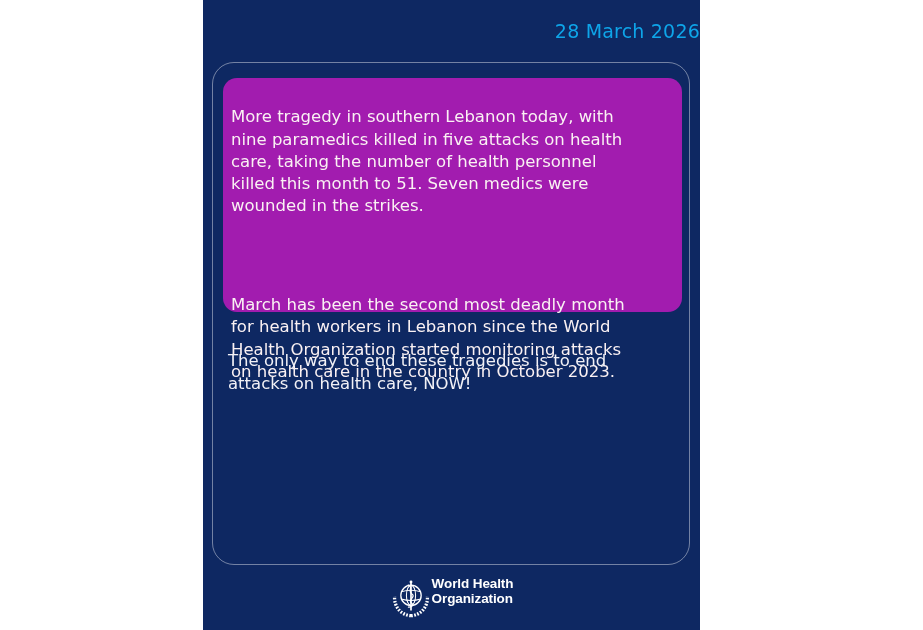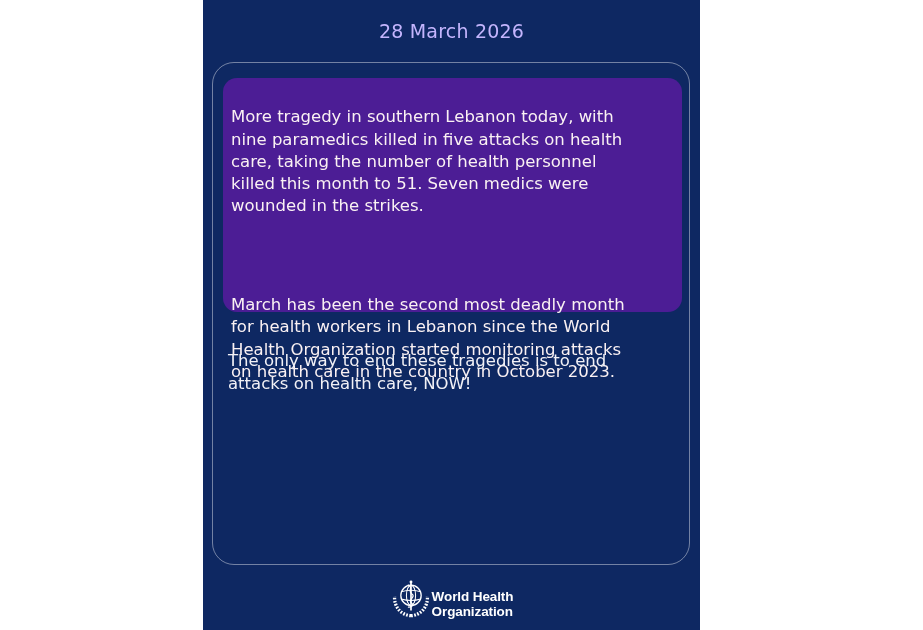--- a/index.html
+++ b/index.html
@@ -23,42 +23,42 @@
     top: 0;
     width: 497px;
     height: 630px;
     background: #0e2862;
   }
   .date {
     position: absolute;
     top: 20px;
     left: 0;
     width: 100%;
-    text-align: center;
-    color: #c4b5fd;
+    text-align: right;
+    color: #0ea5e9;
     font-size: 19px;
     letter-spacing: 0.2px;
   }
   .outline-box {
     position: absolute;
     left: 9px;
     top: 62px;
     width: 478px;
     height: 503px;
     border: 1px solid rgba(255,255,255,0.42);
     border-radius: 22px;
     box-sizing: border-box;
   }
   .red-box {
     position: absolute;
     left: 10px;
     top: 15px;
     width: 459px;
     height: 234px;
-    background: #4c1d95;
+    background: #a21caf;
     border-radius: 14px;
     padding: 6px 8px;
     box-sizing: border-box;
     color: #faf1f3;
     font-size: 16.5px;
     line-height: 22.3px;
     white-space: pre-line;
   }
   .red-box p { margin: 0 0 22px 0; }
   .red-box p:last-child { margin-bottom: 0; margin-top: 32px; }
@@ -74,21 +74,21 @@
   }
   .body-text p { margin: 0 0 23px 0; }
   .body-text p:last-child { margin-bottom: 0; }
   .footer {
     position: absolute;
     left: 0;
     bottom: 11px;
     width: 100%;
     display: flex;
     justify-content: center;
-    align-items: flex-end;
+    align-items: flex-start;
     gap: 0;
   }
   .emblem {
     width: 42px;
     height: 42px;
     flex: 0 0 auto;
   }
   .logo-text {
     color: #ffffff;
     font-family: "Liberation Sans", sans-serif;

